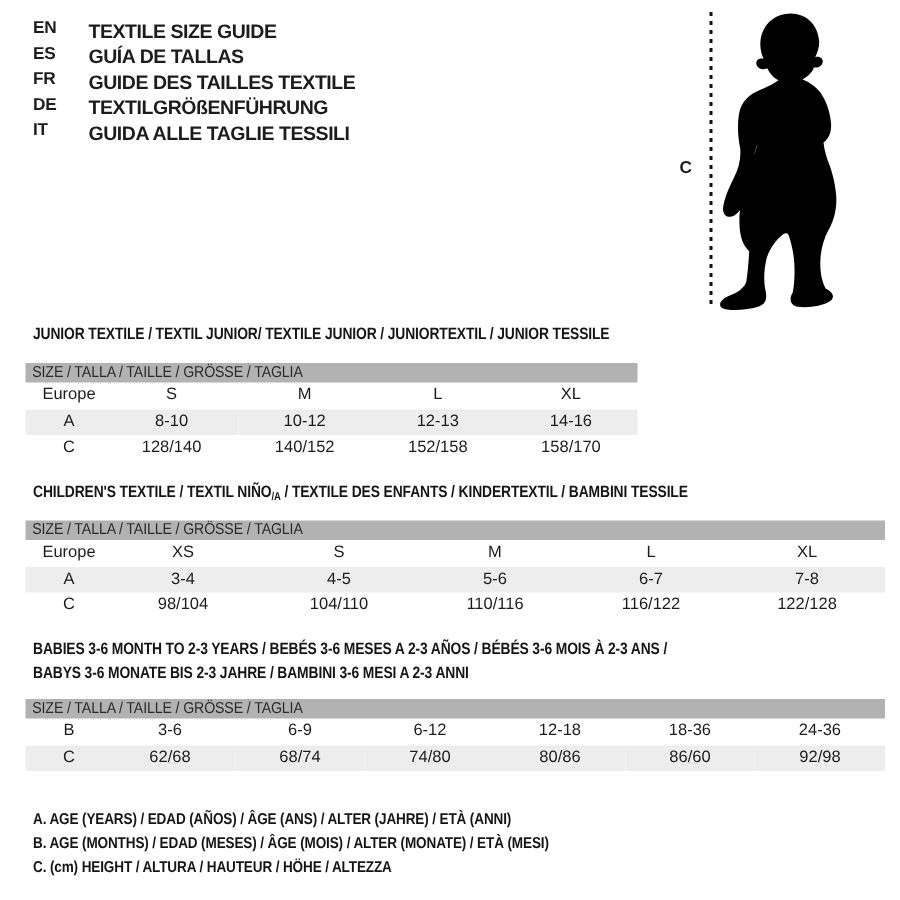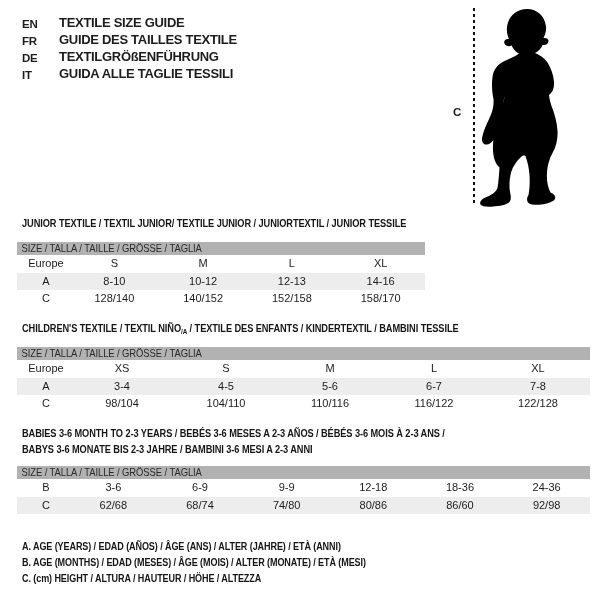--- a/index.html
+++ b/index.html
@@ -2,21 +2,21 @@
 <html><head>
 <meta charset="utf-8">
 <style>
   html,body{margin:0;padding:0;background:#fff;}
   .page{
     position:relative;width:600px;height:600px;background:#ffffff;overflow:hidden;
     font-family:"Liberation Sans","DejaVu Sans",sans-serif;color:#1c1c1c;
   }
   
   .lang-block{position:absolute;left:22px;top:13px;}
-  .lang-row{display:flex;height:17px;align-items:flex-end;}
+  .lang-row{display:flex;height:17px;align-items:flex-start;}
   .lang-code{width:37px;font-size:11.5px;font-weight:bold;letter-spacing:-0.2px;}
   .lang-title{font-size:13px;font-weight:bold;letter-spacing:-0.3px;white-space:nowrap;}
   
   .dash-line{position:absolute;left:473px;top:8px;width:2px;height:197px;
     background-image:repeating-linear-gradient(#111 0 3px,transparent 3px 6px);}
   .measure-label{position:absolute;left:453px;top:106px;font-size:11.5px;font-weight:bold;}
   .silhouette{position:absolute;left:470px;top:0px;}
   
   .section-heading{position:absolute;font-size:11px;font-weight:bold;letter-spacing:-0.1px;
     white-space:nowrap;transform:scaleX(0.84);transform-origin:0 50%;line-height:16px;color:#151515;}
@@ -38,20 +38,24 @@
 </style>
 </head>
 <body>
 
 <div class="page">
 
   <div class="lang-block">
     <div class="lang-row">
       <span class="lang-code">EN</span>
       <span class="lang-title">TEXTILE SIZE GUIDE</span>
+    </div>
+    <div class="lang-row">
+      <span class="lang-code">ES</span>
+      <span class="lang-title">GUÍA DE TALLAS</span>
     </div>
     <div class="lang-row">
       <span class="lang-code">FR</span>
       <span class="lang-title">GUIDE DES TAILLES TEXTILE</span>
     </div>
     <div class="lang-row">
       <span class="lang-code">DE</span>
       <span class="lang-title">TEXTILGRÖßENFÜHRUNG</span>
     </div>
     <div class="lang-row">
@@ -189,21 +193,21 @@
   <div class="size-table-wrap" style="left:17px;top:466px;width:573px;">
     <div class="size-bar">
       <span>SIZE / TALLA / TAILLE / GRÖSSE / TAGLIA</span>
     </div>
     <table class="size-table">
       <tbody>
           <tr>
             <td>B</td>
             <td>3-6</td>
             <td>6-9</td>
-            <td>9-9</td>
+            <td>6-12</td>
             <td>12-18</td>
             <td>18-36</td>
             <td>24-36</td>
           </tr>
           <tr>
             <td>C</td>
             <td>62/68</td>
             <td>68/74</td>
             <td>74/80</td>
             <td>80/86</td>

